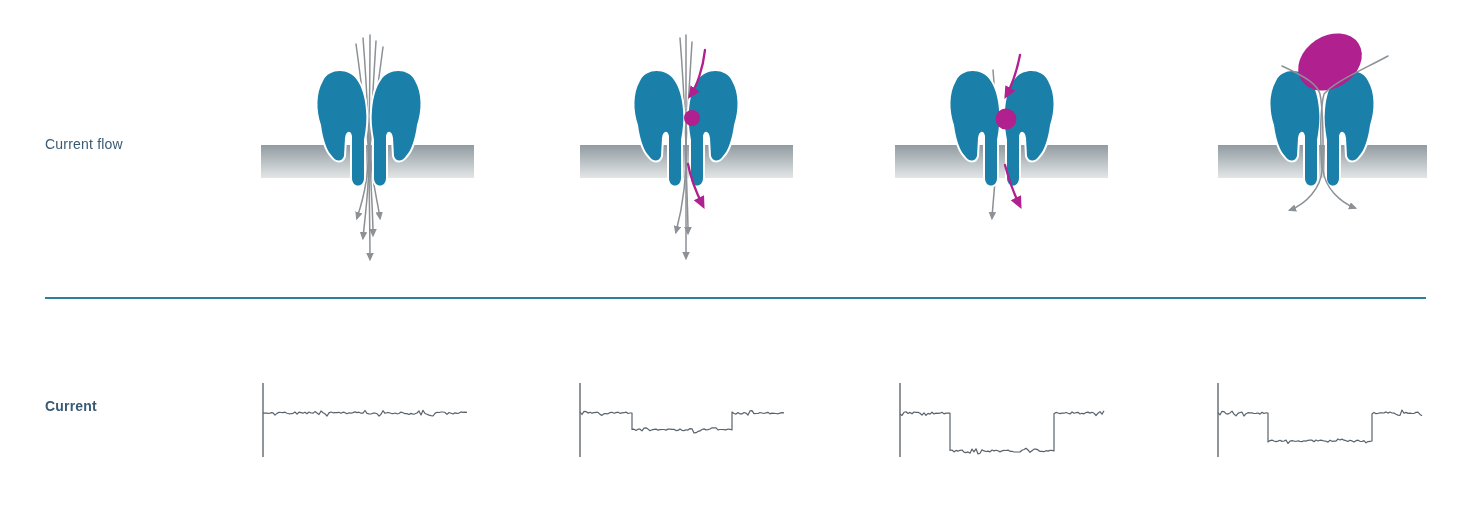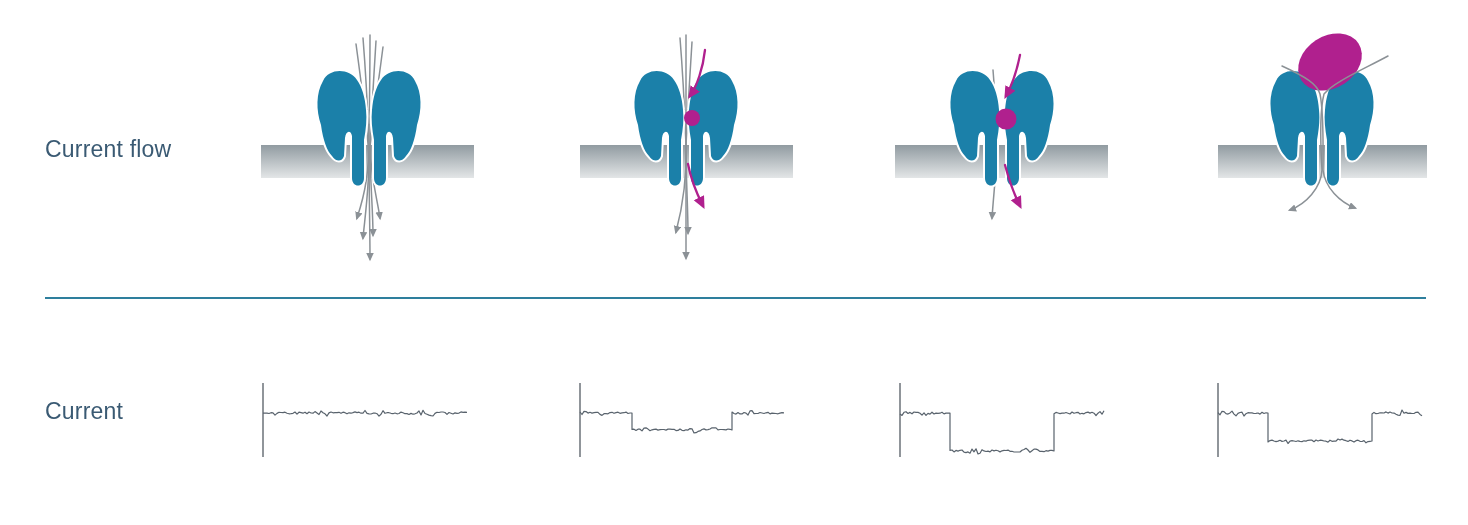--- a/index.html
+++ b/index.html
@@ -3,25 +3,25 @@
 <meta charset="utf-8">
 <title>Diagram</title>
 <style>
   html,body{margin:0;padding:0;background:#fff;}
   .screen{
     position:relative;width:1468px;height:525px;background:var(--c-background,#fff);
     font-family:"Liberation Sans",sans-serif;overflow:hidden;
   }
   .row-label{
     position:absolute;left:45px;
-    font-size:23px;font-weight:500;letter-spacing:.2px;
+    font-size:14px;font-weight:500;letter-spacing:.2px;
     color:var(--c-label_text,#3a5a73);
   }
   .row-label.flow{top:136px;}
-  .row-label.current{top:398px;}
+  .row-label.current{top:398px;font-weight:bold;}
   .divider{
     position:absolute;left:45px;top:297px;width:1381px;height:1.6px;
     background:var(--c-divider,#2e7f9d);
   }
   .panel-svg{position:absolute;top:8px;width:220px;height:270px;}
   .trace-svg{position:absolute;top:376px;width:220px;height:95px;}
   .p1{left:259px;}.p2{left:576px;}.p3{left:892px;}.p4{left:1212px;}
   .t1{left:255px;}.t2{left:572px;}.t3{left:892px;}.t4{left:1210px;}
   .pore{fill:var(--c-pore,#1b80a9);stroke:#fff;stroke-width:4;paint-order:stroke fill;}
   .flowline{fill:none;stroke:var(--c-flow_line,#8b9196);stroke-width:1.5;stroke-linecap:round;}

